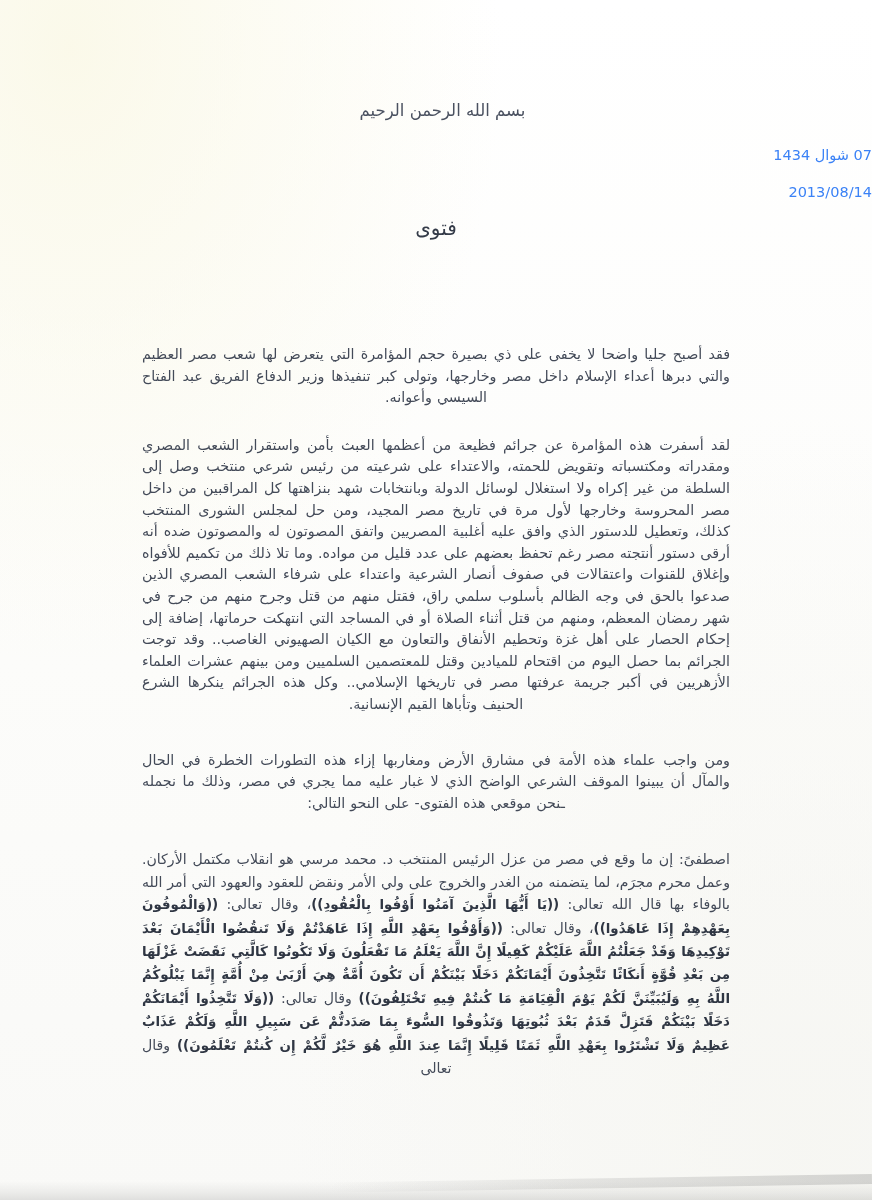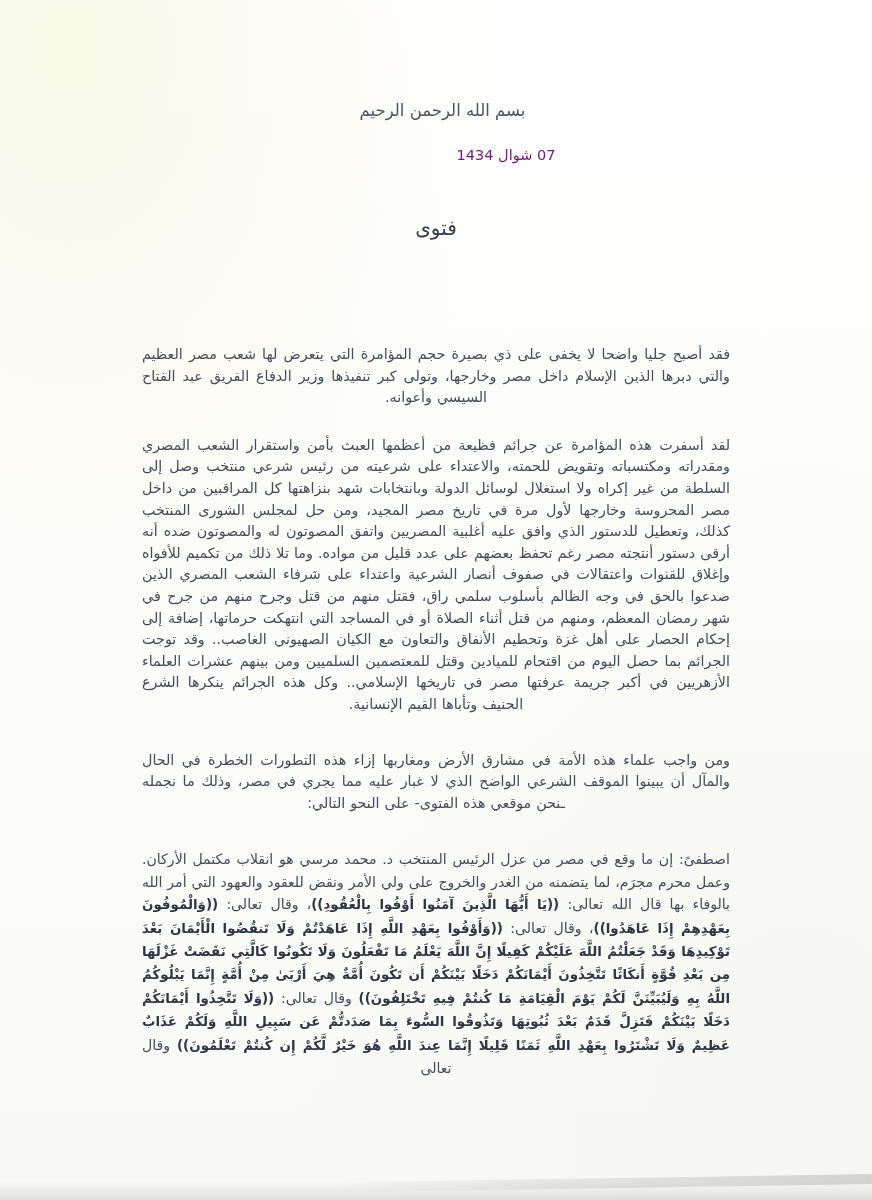--- a/index.html
+++ b/index.html
@@ -72,24 +72,24 @@
 
   .date-block {
     position: absolute;
     top: 148px;
     right: 0;
     left: 140px;
     text-align: left;
   }
   .date-line {
     font-size: 14.5px;
-    color: #701a75;
+    color: #3b82f6;
     line-height: 1.05;
     direction: rtl;
-    text-align: center;
+    text-align: right;
     margin: 0;
   }
   .date-line + .date-line {
     margin-top: 22px;
     direction: ltr;
   }
 
   .doc-title {
     position: absolute;
     top: 216px;
@@ -156,30 +156,31 @@
 
 <div class="page">
   <div class="scan-tint"></div>
 
   <div class="content">
 
     <div class="basmala">بسم الله الرحمن الرحيم</div>
 
     <div class="date-block">
       <p class="date-line">07 شوال 1434</p>
+      <p class="date-line">2013/08/14</p>
     </div>
 
     <div class="doc-title">فتوى</div>
 
     <div class="body-area">
 
 
       <div class="gap-md"></div>
 
-      <p class="para">فقد أصبح جليا واضحا لا يخفى على ذي بصيرة حجم المؤامرة التي يتعرض لها شعب مصر العظيم والتي دبرها الذين الإسلام داخل مصر وخارجها، وتولى كبر تنفيذها وزير الدفاع الفريق عبد الفتاح السيسي وأعوانه.</p>
+      <p class="para">فقد أصبح جليا واضحا لا يخفى على ذي بصيرة حجم المؤامرة التي يتعرض لها شعب مصر العظيم والتي دبرها أعداء الإسلام داخل مصر وخارجها، وتولى كبر تنفيذها وزير الدفاع الفريق عبد الفتاح السيسي وأعوانه.</p>
 
       <div class="gap-md"></div>
 
       <p class="para">لقد أسفرت هذه المؤامرة عن جرائم فظيعة من أعظمها العبث بأمن واستقرار الشعب المصري ومقدراته ومكتسباته وتقويض للحمته، والاعتداء على شرعيته من رئيس شرعي منتخب وصل إلى السلطة من غير إكراه ولا استغلال لوسائل الدولة وبانتخابات شهد بنزاهتها كل المراقبين من داخل مصر المحروسة وخارجها لأول مرة في تاريخ مصر المجيد، ومن حل لمجلس الشورى المنتخب كذلك، وتعطيل للدستور الذي وافق عليه أغلبية المصريين واتفق المصوتون له والمصوتون ضده أنه أرقى دستور أنتجته مصر رغم تحفظ بعضهم على عدد قليل من مواده. وما تلا ذلك من تكميم للأفواه وإغلاق للقنوات واعتقالات في صفوف أنصار الشرعية واعتداء على شرفاء الشعب المصري الذين صدعوا بالحق في وجه الظالم بأسلوب سلمي راق، فقتل منهم من قتل وجرح منهم من جرح في شهر رمضان المعظم، ومنهم من قتل أثناء الصلاة أو في المساجد التي انتهكت حرماتها، إضافة إلى إحكام الحصار على أهل غزة وتحطيم الأنفاق والتعاون مع الكيان الصهيوني الغاصب.. وقد توجت الجرائم بما حصل اليوم من اقتحام للميادين وقتل للمعتصمين السلميين ومن بينهم عشرات العلماء الأزهريين في أكبر جريمة عرفتها مصر في تاريخها الإسلامي.. وكل هذه الجرائم ينكرها الشرع الحنيف وتأباها القيم الإنسانية.</p>
 
       <div class="gap-lg"></div>
 
       <p class="para">ومن واجب علماء هذه الأمة في مشارق الأرض ومغاربها إزاء هذه التطورات الخطرة في الحال والمآل أن يبينوا الموقف الشرعي الواضح الذي لا غبار عليه مما يجري في مصر، وذلك ما نجمله ـنحن موقعي هذه الفتوى- على النحو التالي:</p>
 
       <div class="gap-lg"></div>

